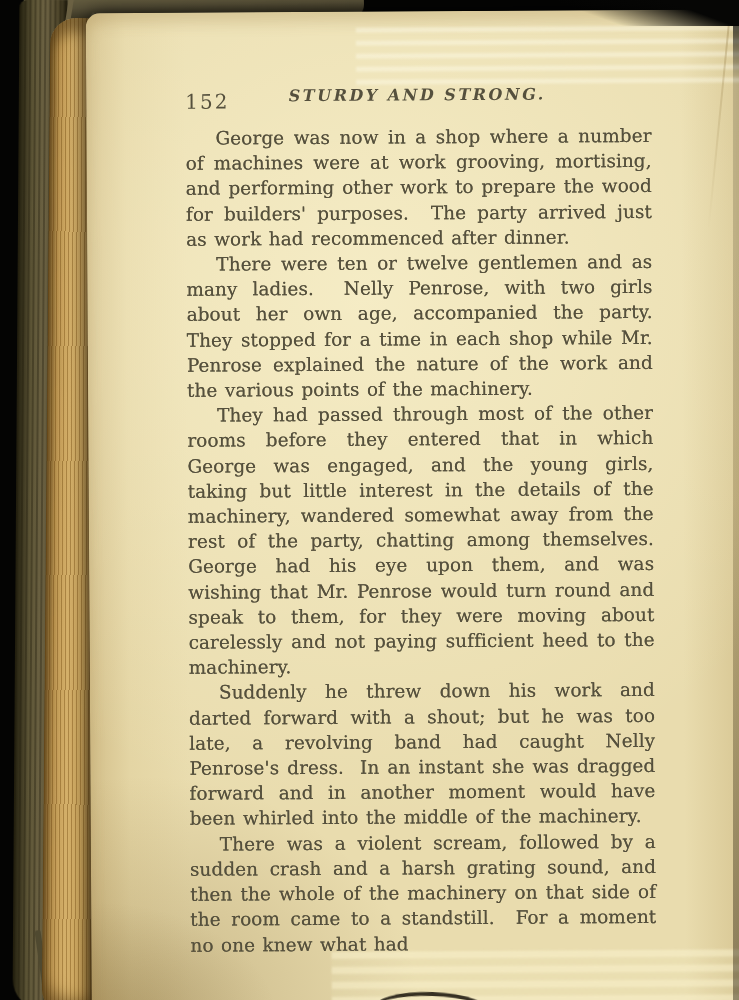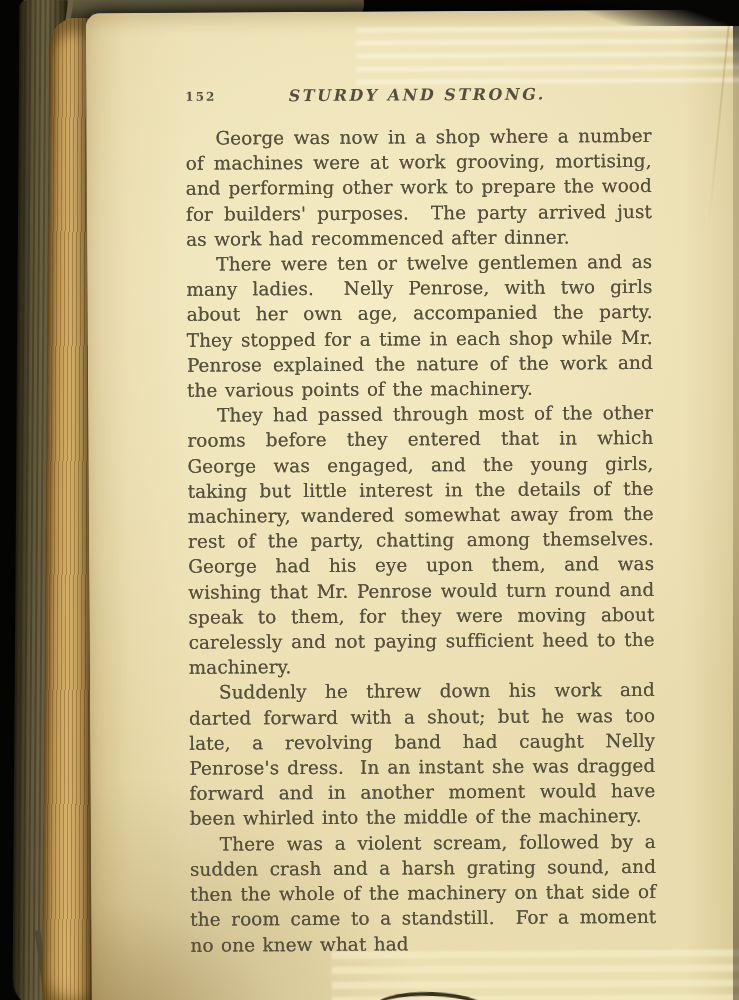--- a/index.html
+++ b/index.html
@@ -76,21 +76,21 @@
   }
   .crease{
     position:absolute;right:26px;top:0;width:2px;height:220px;
     background:linear-gradient(180deg, rgba(140,115,60,0.35), rgba(140,115,60,0));
     transform:rotate(6deg);pointer-events:none;
   }
   
   .header{position:absolute;left:99px;top:74px;width:464px;height:26px;}
   .pagenum{
     position:absolute;left:0;top:3px;
-    font-size:12px;font-weight:bold;letter-spacing:2px;
+    font-size:20px;font-weight:normal;letter-spacing:2px;
     font-variant-numeric:oldstyle-nums;
   }
   .runtitle{
     position:absolute;left:0;right:0;top:0;text-align:center;
     font-style:italic;font-weight:bold;font-size:16px;letter-spacing:2.5px;
     color:var(--ink,#55503d);
   }
   
   .body{
     position:absolute;left:99px;top:113px;width:466px;

